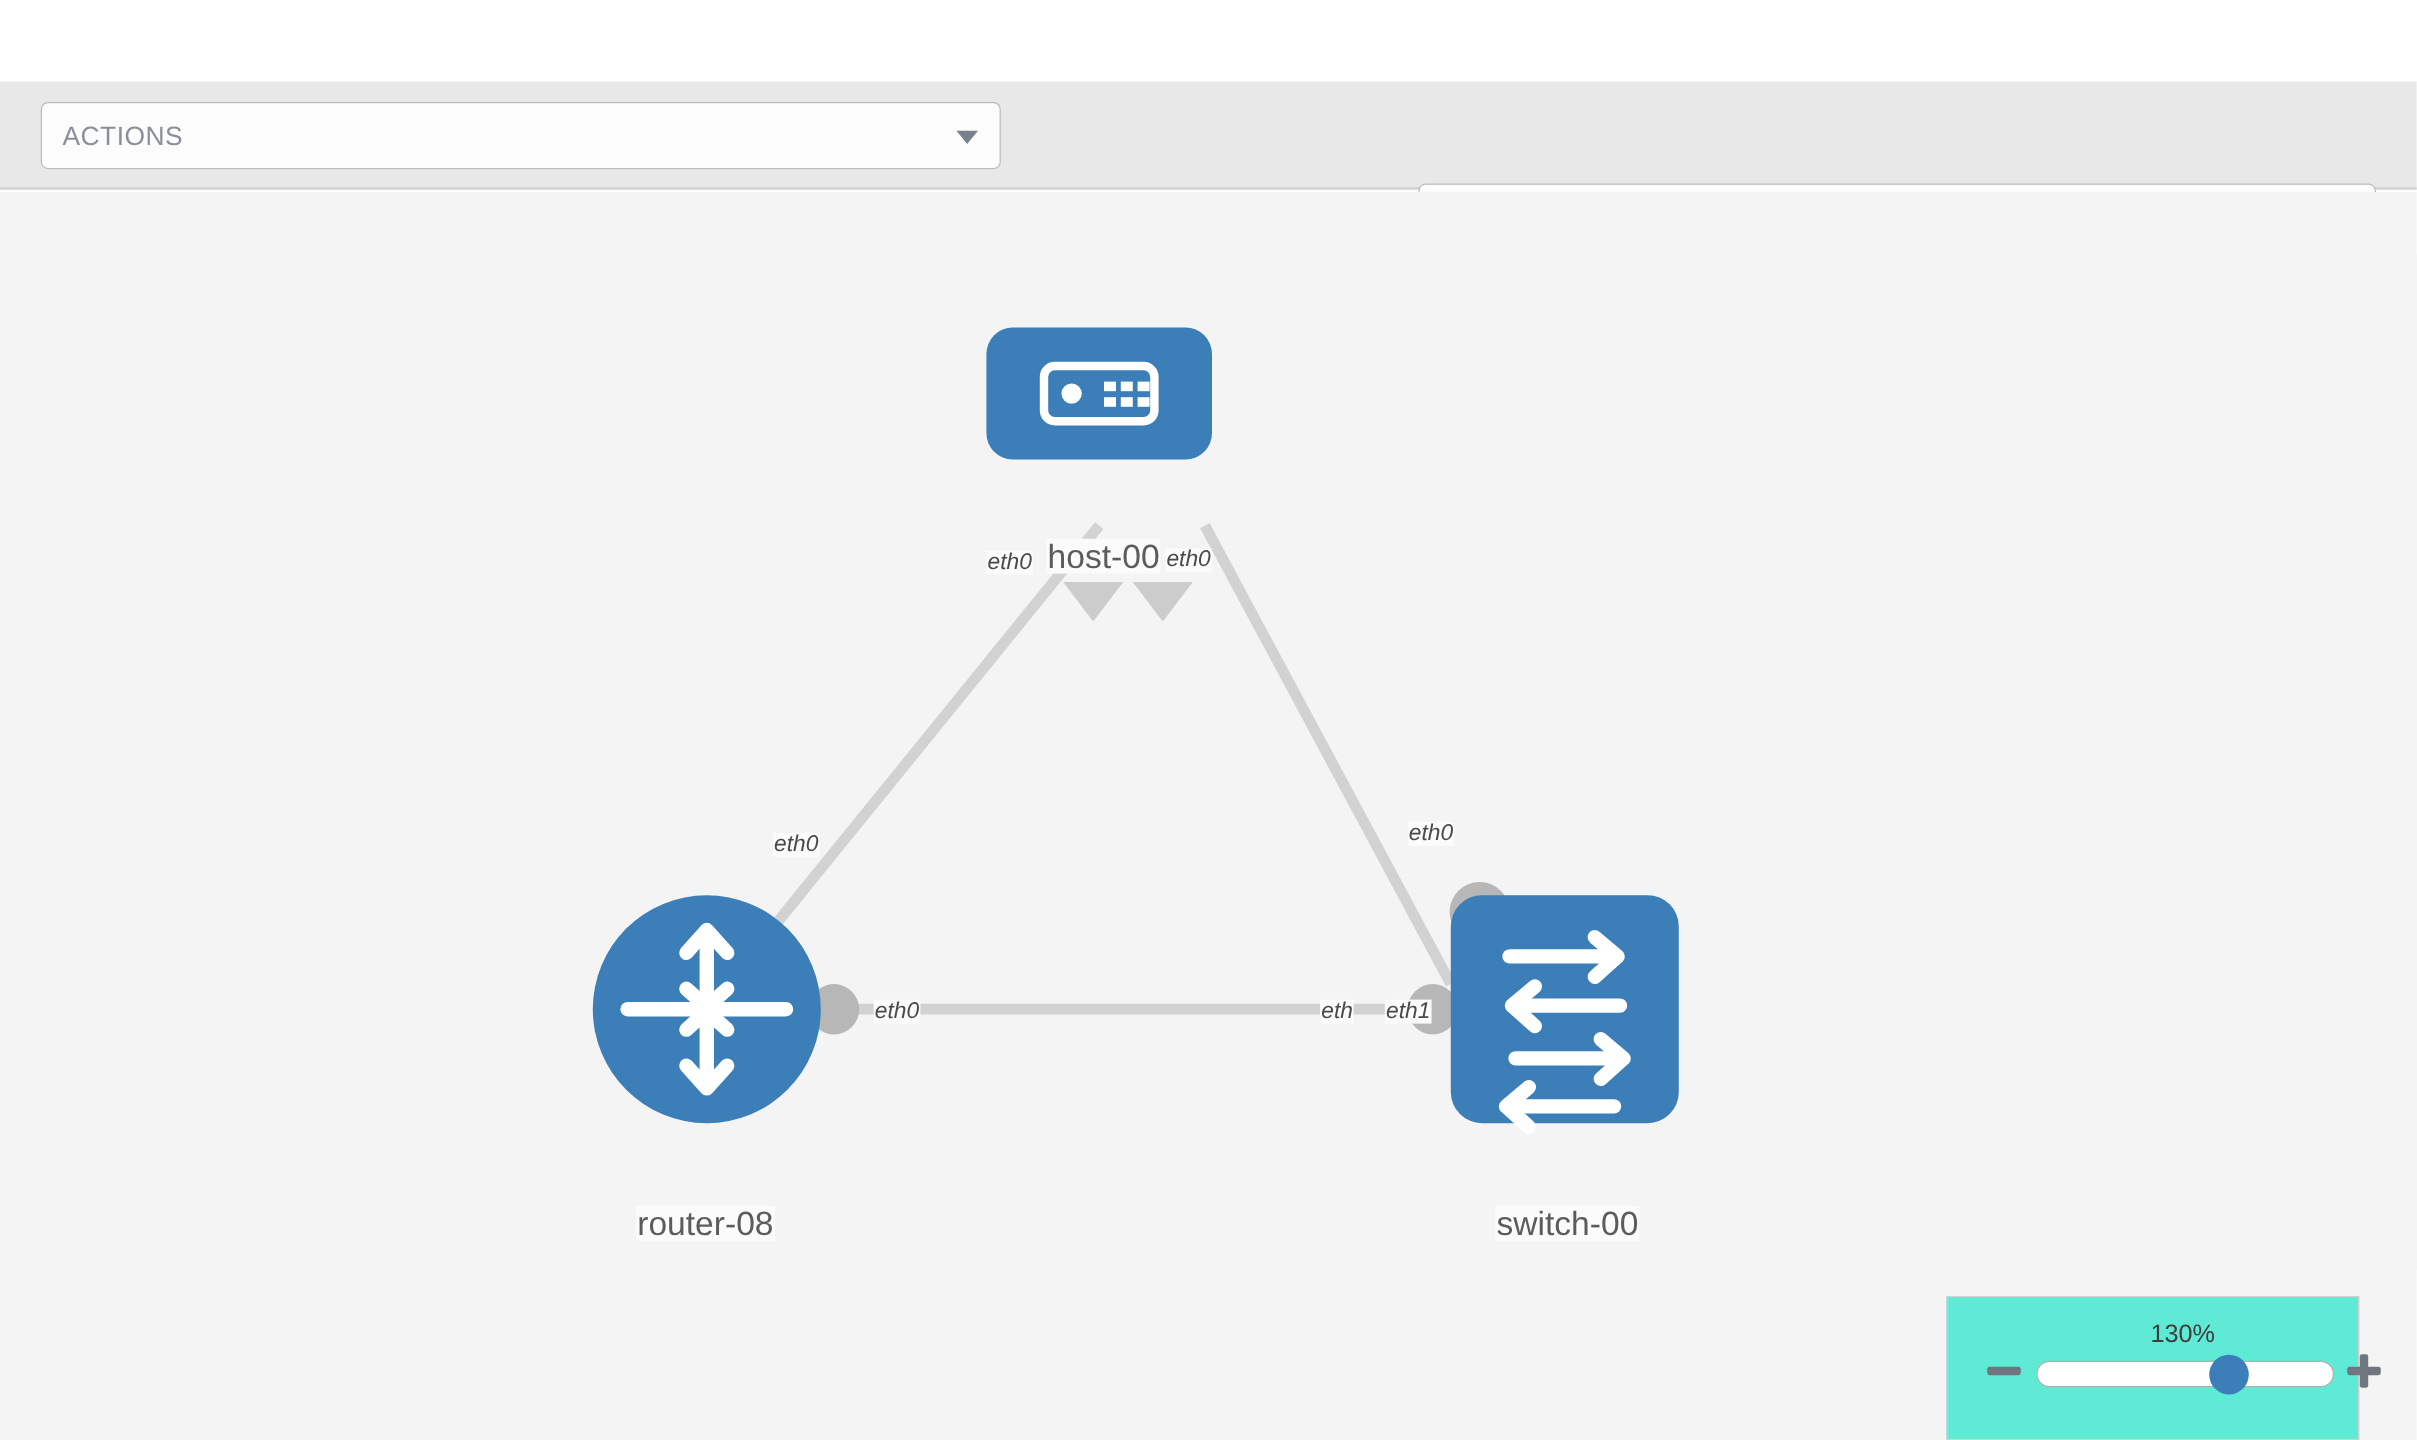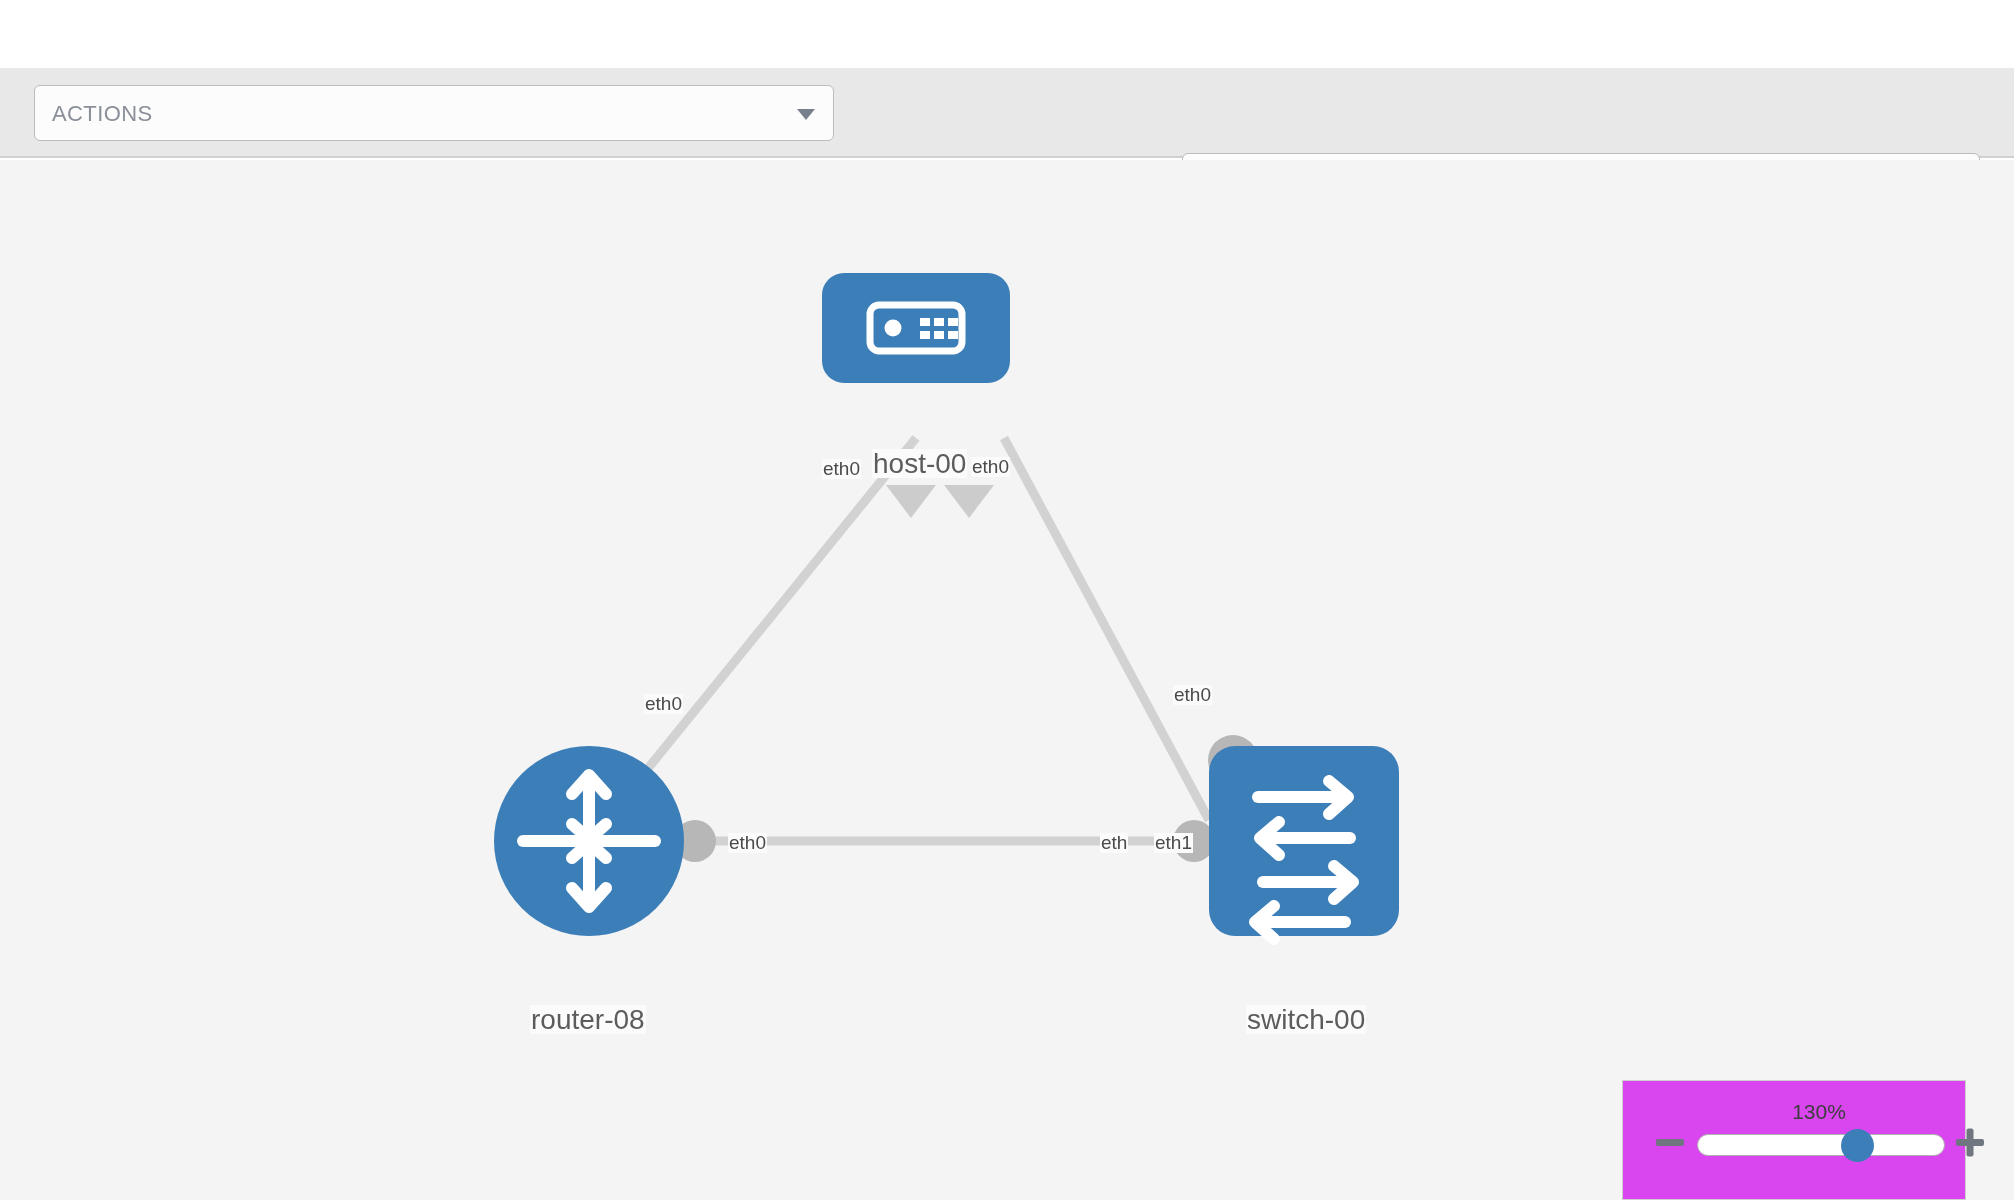--- a/index.html
+++ b/index.html
@@ -150,30 +150,31 @@
     padding: 0 1px;
   }
   .iface-label {
     position: absolute;
     font-size: 19px;
     color: #4a4a4a;
     background: #fbfbfb;
     white-space: nowrap;
     line-height: 1.05;
     padding: 0 1px;
+    font-style: italic;
   }
 
   
   .zoom-panel {
     position: absolute;
     left: 1622px;
     top: 1080px;
     width: 344px;
     height: 120px;
-    background: #d946ef;
+    background: #5eead4;
     border: 1px solid #cfcfcf;
     box-sizing: border-box;
   }
   .zoom-value {
     position: absolute;
     left: 0;
     top: 19px;
     width: 392px;
     text-align: center;
     font-size: 21px;

